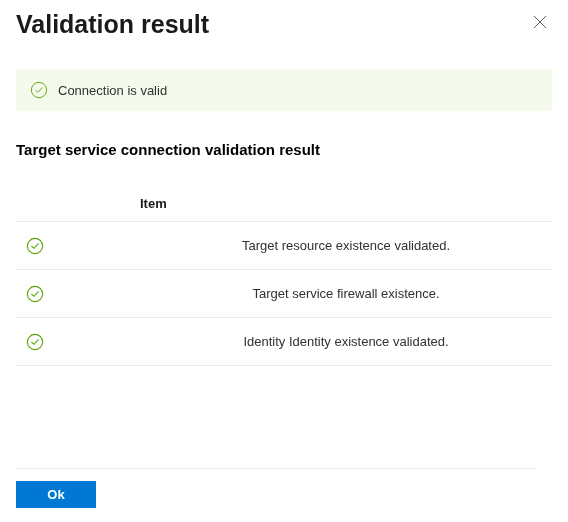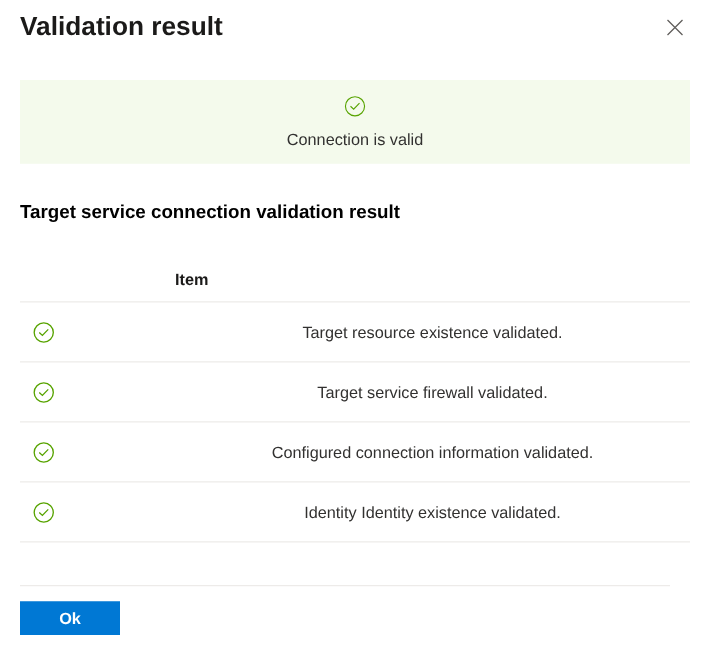--- a/index.html
+++ b/index.html
@@ -17,42 +17,41 @@
       padding: 10px 16px;
       position: relative;
     }
     .header {
       display: flex;
       justify-content: space-between;
       align-items: flex-start;
       margin-bottom: 30px;
     }
     .title {
-      font-size: 21px;
+      font-size: 25px;
       font-weight: 600;
       color: #1b1a19;
     }
     .close-btn {
       cursor: pointer;
       font-size: 16px;
       color: #605e5c;
       width: 24px;
       height: 24px;
       display: flex;
       align-items: center;
       justify-content: center;
     }
     .status-banner {
       background: #f4faec;
       padding: 12px 14px;
       display: flex;
       align-items: center;
       gap: 10px;
       margin-bottom: 30px;
-      flex-direction: column;
     }
     .status-banner .msg {
       font-size: 13px;
       color: #323130;
     }
     .section-title {
       font-size: 15px;
       font-weight: 600;
       color: #000000;
       margin-bottom: 30px;
@@ -152,32 +151,23 @@
     <div class="col-item">Target resource existence validated.</div>
   </div>
 
   <div class="tr">
     <div class="col-icon">
       <svg class="check-icon" viewBox="0 0 20 20">
         <circle cx="10" cy="10" r="8.5" fill="none" stroke="#57a300" stroke-width="1.2"></circle>
         <path d="M6 10 L8.8 12.6 L14 7.2" fill="none" stroke="#57a300" stroke-width="1.2"></path>
       </svg>
     </div>
-    <div class="col-item">Target service firewall validated.</div>
+    <div class="col-item">Target service firewall existence.</div>
   </div>
 
-  <div class="tr">
-    <div class="col-icon">
-      <svg class="check-icon" viewBox="0 0 20 20">
-        <circle cx="10" cy="10" r="8.5" fill="none" stroke="#57a300" stroke-width="1.2"></circle>
-        <path d="M6 10 L8.8 12.6 L14 7.2" fill="none" stroke="#57a300" stroke-width="1.2"></path>
-      </svg>
-    </div>
-    <div class="col-item">Configured connection information validated.</div>
-  </div>
 
   <div class="tr">
     <div class="col-icon">
       <svg class="check-icon" viewBox="0 0 20 20">
         <circle cx="10" cy="10" r="8.5" fill="none" stroke="#57a300" stroke-width="1.2"></circle>
         <path d="M6 10 L8.8 12.6 L14 7.2" fill="none" stroke="#57a300" stroke-width="1.2"></path>
       </svg>
     </div>
     <div class="col-item">Identity Identity existence validated.</div>
   </div>

